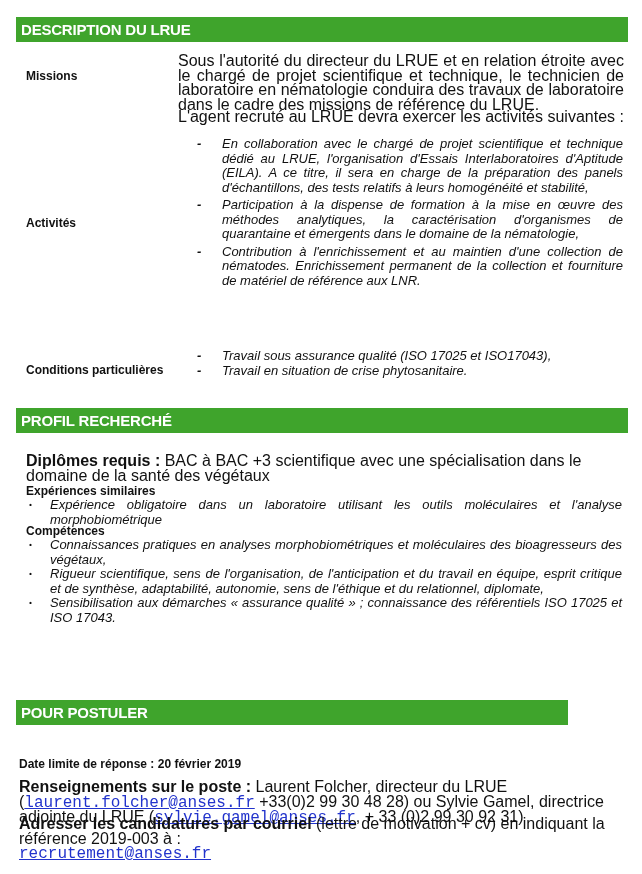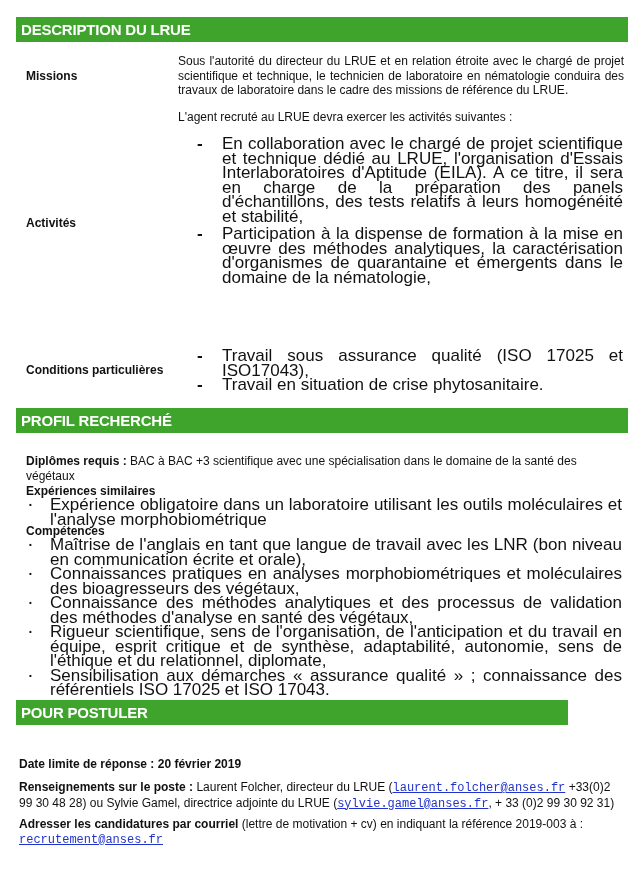--- a/index.html
+++ b/index.html
@@ -7,24 +7,24 @@
       width: 642px; height: 874px; position: relative; overflow: hidden;
       font-family: "Liberation Sans", sans-serif; color: #111; font-size: 12px;
     }
     .bar {
       position: absolute; left: 16px; background: #3fa42c; color: #fff;
       font-weight: bold; font-size: 15px; line-height: 25px; height: 25px;
       padding-left: 5px; box-sizing: border-box; letter-spacing: -0.2px;
     }
     .abs { position: absolute; }
     .lbl { font-weight: bold; font-size: 12px; }
-    .txt { font-size: 12px; line-height: 14.5px; }
+    .txt { font-size: 16px; line-height: 14.5px; }
     .just { text-align: justify; }
     ul.dash { list-style: none; margin: 0; padding: 0; }
-    ul.dash li { position: relative; padding-left: 22px; text-align: justify; font-size: 17px; line-height: 14.5px; }
+    ul.dash li { position: relative; padding-left: 22px; text-align: justify; font-size: 13px; line-height: 14.5px; font-style: italic; }
     ul.dash li::before { content: "-"; position: absolute; left: 0; font-weight: bold; }
     ul.act li { padding-left: 25px; margin-bottom: 3px; }
     ul.act li::before { left: 0; }
     ul.comp li { padding-left: 24px; }
     ul.comp li::before { content: "\2022"; font-size: 8px; top: 0; left: 3px; }
     a.mail { color: #1a0dab; color: #2233cc; text-decoration: underline; font-family: Liberation Mono, monospace; }
     b { font-weight: bold; }
   </style>
 </head>
 <body>
@@ -35,20 +35,21 @@
 
 <div class="abs lbl" style="left:26px; top:69px;">Missions</div>
 <div class="abs txt just" style="left:178px; top:54px; width:446px;">Sous l'autorité du directeur du LRUE et en relation étroite avec le chargé de projet scientifique et technique, le technicien de laboratoire en nématologie conduira des travaux de laboratoire dans le cadre des missions de référence du LRUE.</div>
 
 <div class="abs txt" style="left:178px; top:110px; width:446px;">L'agent recruté au LRUE devra exercer les activités suivantes :</div>
 
 <div class="abs lbl" style="left:26px; top:216px;">Activités</div>
 <ul class="abs dash act" style="left:197px; top:137px; width:426px;">
   <li>En collaboration avec le chargé de projet scientifique et technique dédié au LRUE, l'organisation d'Essais Interlaboratoires d'Aptitude (EILA). A ce titre, il sera en charge de la préparation des panels d'échantillons, des tests relatifs à leurs homogénéité et stabilité,</li>
   <li>Participation à la dispense de formation à la mise en œuvre des méthodes analytiques, la caractérisation d'organismes de quarantaine et émergents dans le domaine de la nématologie,</li>
+  <li>Contribution à l'enrichissement et au maintien d'une collection de nématodes. Enrichissement permanent de la collection et fourniture de matériel de référence aux LNR.</li>
 </ul>
 
 <div class="abs lbl" style="left:26px; top:363px;">Conditions particulières</div>
 <ul class="abs dash" style="left:197px; top:349px; width:426px;">
   <li style="padding-left:25px;">Travail sous assurance qualité (ISO 17025 et ISO17043),</li>
   <li style="padding-left:25px;">Travail en situation de crise phytosanitaire.</li>
 </ul>
 
 <div class="bar" style="top:408px; width:612px;">
   <span>PROFIL RECHERCHÉ</span>
@@ -58,23 +59,21 @@
   <b>Diplômes requis :</b><span> BAC à BAC +3 scientifique avec une spécialisation dans le domaine de la santé des végétaux</span>
 </div>
 
 <div class="abs lbl" style="left:26px; top:484px;">Expériences similaires</div>
 <ul class="abs dash comp" style="left:26px; top:498px; width:596px;">
   <li>Expérience obligatoire dans un laboratoire utilisant les outils moléculaires et l'analyse morphobiométrique</li>
 </ul>
 
 <div class="abs lbl" style="left:26px; top:524px;">Compétences</div>
 <ul class="abs dash comp" style="left:26px; top:538px; width:596px;">
-  <li>Maîtrise de l'anglais en tant que langue de travail avec les LNR (bon niveau en communication écrite et orale),</li>
   <li>Connaissances pratiques en analyses morphobiométriques et moléculaires des bioagresseurs des végétaux,</li>
-  <li>Connaissance des méthodes analytiques et des processus de validation des méthodes d'analyse en santé des végétaux,</li>
   <li>Rigueur scientifique, sens de l'organisation, de l'anticipation et du travail en équipe, esprit critique et de synthèse, adaptabilité, autonomie, sens de l'éthique et du relationnel, diplomate,</li>
   <li>Sensibilisation aux démarches « assurance qualité » ; connaissance des référentiels ISO 17025 et ISO 17043.</li>
 </ul>
 
 <div class="bar" style="top:700px; width:552px;">
   <span>POUR POSTULER</span>
 </div>
 
 <div class="abs lbl" style="left:19px; top:757px;">Date limite de réponse : 20 février 2019</div>
 

